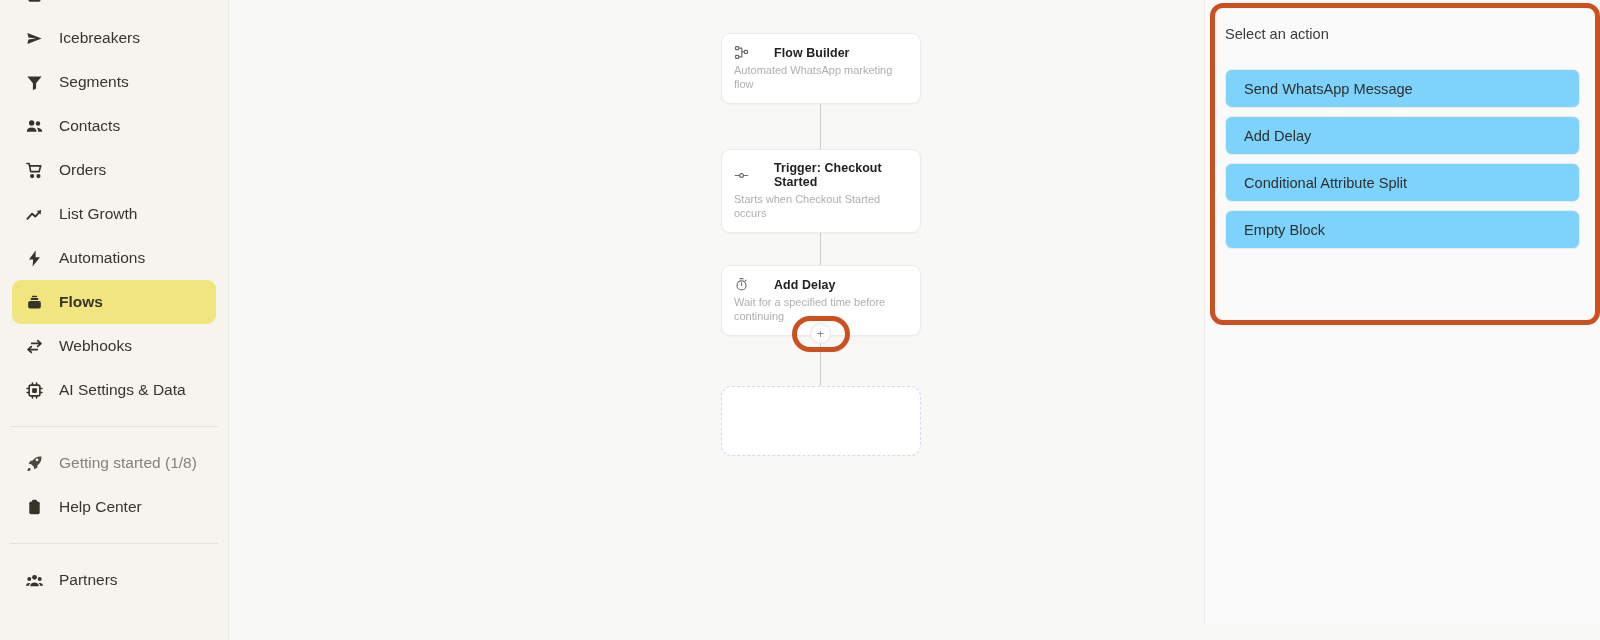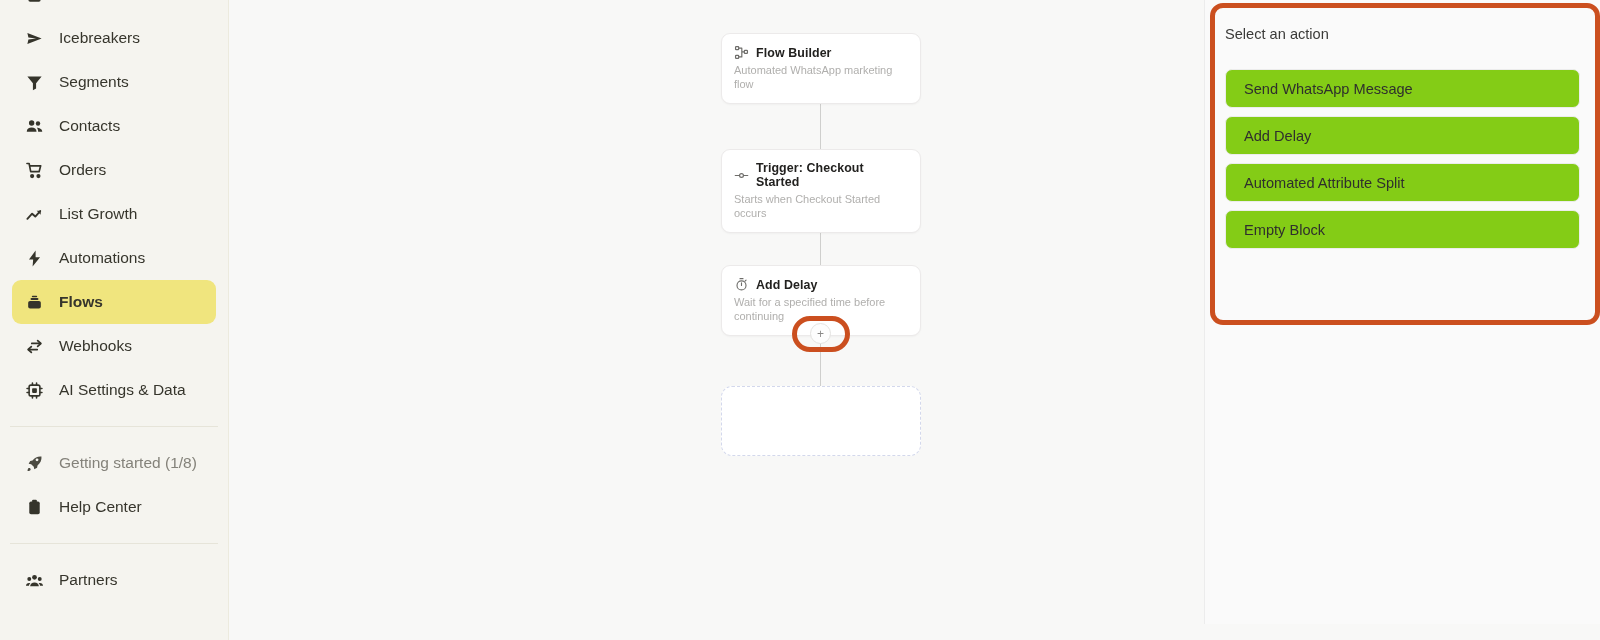--- a/index.html
+++ b/index.html
@@ -70,21 +70,21 @@
   .node {
     position: absolute;
     left: 0; width: 200px;
     background: #ffffff;
     border: 1px solid #eceaea;
     border-radius: 9px;
     padding: 11px 12px 12px 12px;
     box-shadow: 0 1px 2px rgba(16,16,16,0.035);
   }
   .node-head {
-    display: flex; align-items: center; gap: 7px;
+    display: flex; align-items: center; gap: 25px;
     margin-bottom: 3px;
   }
   .node-icon { width: 15px; height: 15px; color: #6e6d6a; flex: 0 0 15px; }
   .node-icon svg { display: block; }
   .node-title { font-size: 12.4px; font-weight: 700; color: #22211f; letter-spacing: .1px; }
   .node-desc { font-size: 11px; color: #b0afad; line-height: 1.28; }
 
   .node-empty {
     position: absolute; left: 0; width: 200px; height: 70px;
     background: #ffffff;
@@ -137,21 +137,21 @@
     pointer-events: none;
     z-index: 5;
   }
   .panel-title {
     font-size: 14.6px; color: #3a3a38;
     margin-bottom: 27px; padding-left: 0px;
   }
   .action-list { display: flex; flex-direction: column; gap: 8px; }
   .action-btn {
     height: 39px;
-    background: #84cc16;
+    background: #7dd3fc;
     border: 1px solid #ececec;
     border-radius: 7px;
     display: flex; align-items: center;
     padding: 0 18px;
     font-size: 14.6px;
     color: #2f2f2d;
     cursor: pointer;
     text-align: left;
     font-family: "Liberation Sans", sans-serif;
   }
@@ -355,18 +355,18 @@
       <div class="node-empty" style="top:386px;"></div>
     </div>
   </main>
 
   <aside class="right-panel">
     <div class="panel-ring"></div>
     <div class="panel-title">Select an action</div>
     <div class="action-list">
       <button class="action-btn">Send WhatsApp Message</button>
       <button class="action-btn">Add Delay</button>
-      <button class="action-btn">Automated Attribute Split</button>
+      <button class="action-btn">Conditional Attribute Split</button>
       <button class="action-btn">Empty Block</button>
     </div>
   </aside>
 
 </div>
 
 </body></html>

